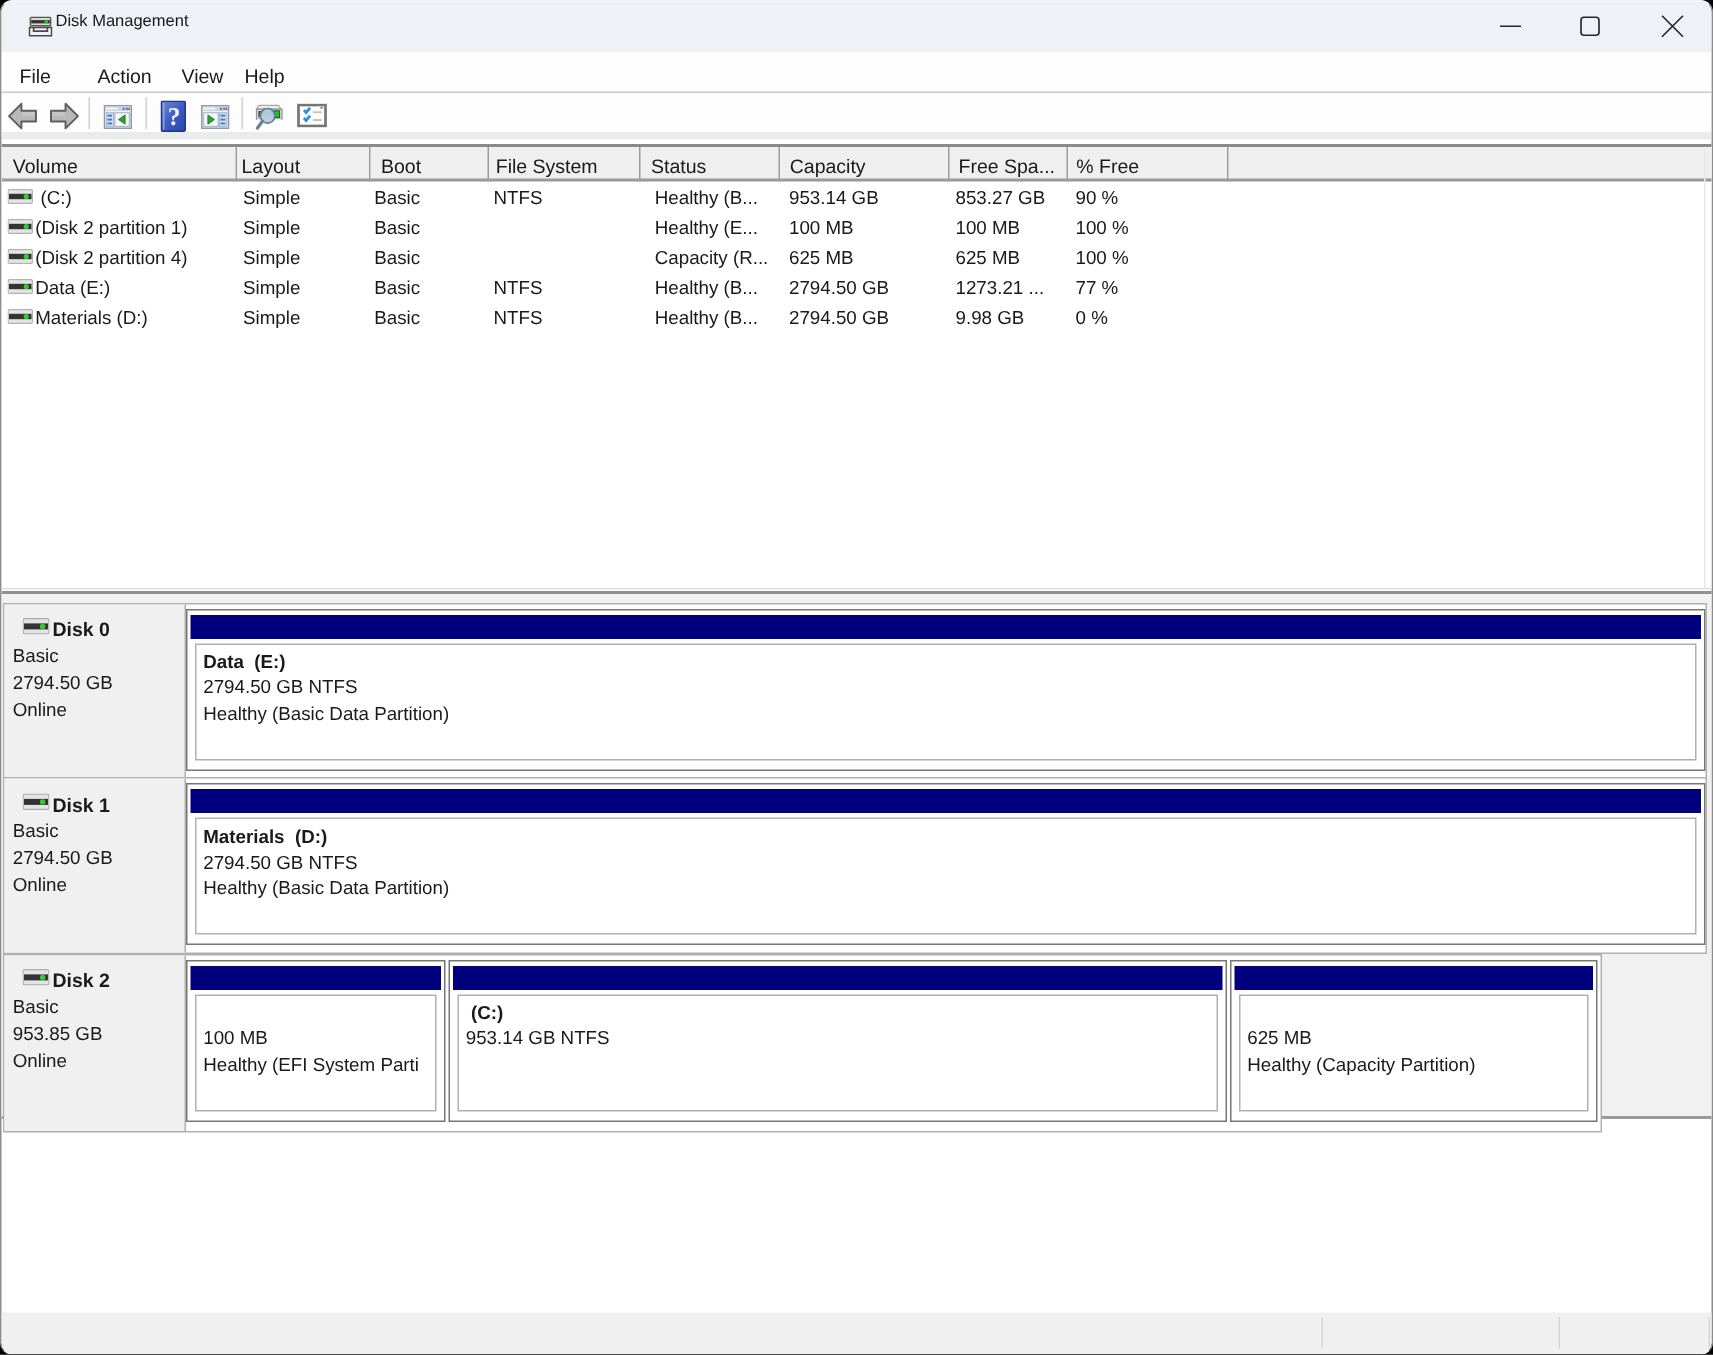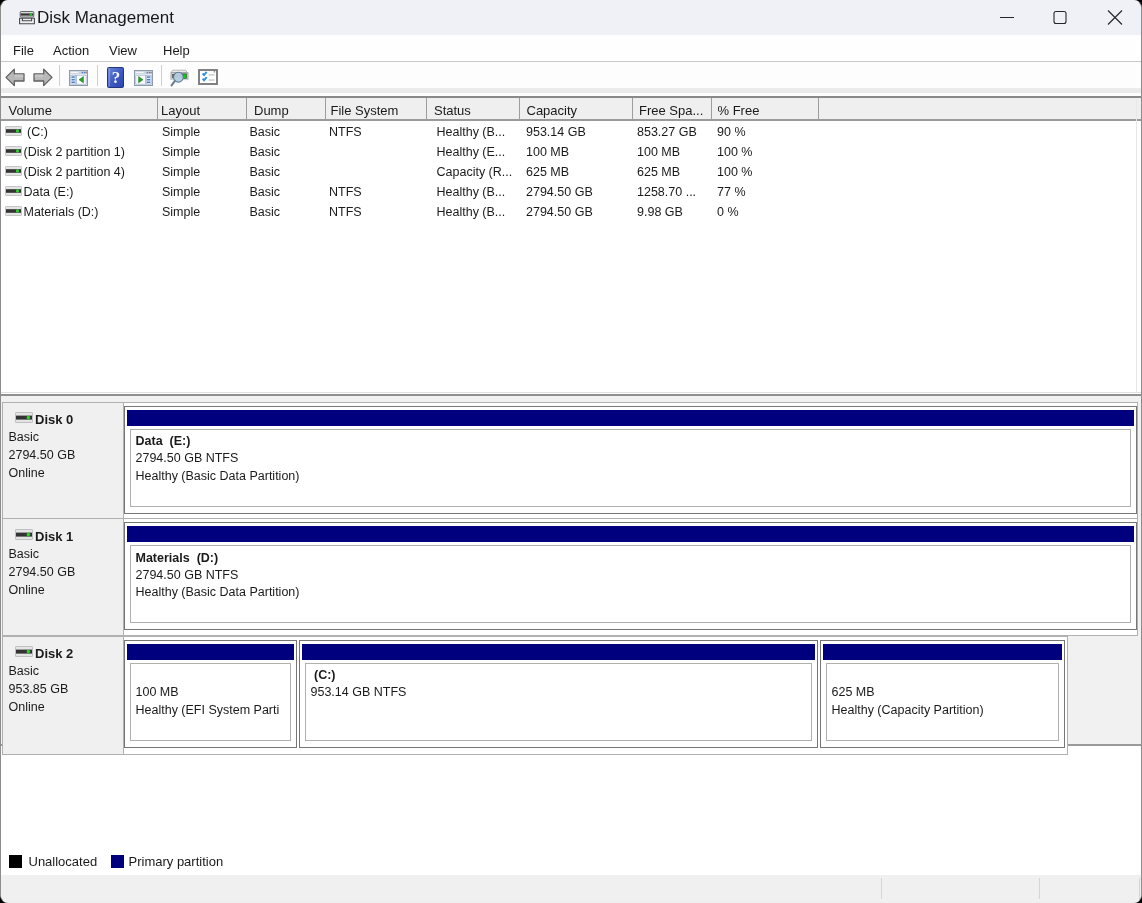--- a/index.html
+++ b/index.html
@@ -5,21 +5,21 @@
 * { margin:0; padding:0; box-sizing:border-box; }
 html,body { width:1142px; height:903px; background:#000; overflow:hidden; }
 body { font-family:"Liberation Sans", sans-serif; color:#1a1a1a; }
 #win {
   position:relative; width:1142px; height:903px; background:#fff;
   border:1px solid #8d8d8d; border-top-color:#eff1f6; border-bottom-color:#efefef; border-radius:8px; overflow:hidden;
 }
 .abs { position:absolute; }
 
 #titlebar { left:0; top:0; width:100%; height:34px; background:#eff1f6; }
-#title-text { left:36px; top:7px; font-size:17px; color:#191919; }
+#title-text { left:36px; top:7px; font-size:11px; color:#191919; }
 .capbtn { top:0; height:33px; width:46px; }
 
 #menubar { left:0; top:34px; width:100%; height:26px; background:#fefefe; font-size:13px; }
 #menubar span { position:absolute; top:7.5px; }
 
 #toolbar { left:0; top:60px; width:100%; height:27px; background:#fdfdfd; border-top:1px solid #c9c9c9; }
 .tsep { position:absolute; top:3px; width:1px; height:21px; background:#cfcfcf; }
 #tb-strip { left:0; top:87px; width:100%; height:5px; background:#ebebeb;}
 
 #listpane { left:0; top:95px; width:1142px; height:297px; background:#fff; border-top:2px solid #8a8a8a; border-bottom:1px solid #e0e0e0; }
@@ -67,22 +67,22 @@
     <svg class="abs capbtn" style="left:1036px" viewBox="0 0 46 33">
         <rect x="17" y="10.5" width="12" height="12" rx="2" fill="none" stroke="#262626" stroke-width="1.1"></rect>
       </svg>
     <svg class="abs capbtn" style="left:1091px" viewBox="0 0 46 33">
         <path d="M16 9.5 L30 23.5 M30 9.5 L16 23.5" stroke="#262626" stroke-width="1.1"></path>
       </svg>
   </div>
 
   <div class="abs" id="menubar">
     <span style="left:12px">File</span>
-    <span style="left:52px">Action</span>
-    <span style="left:108px">View</span>
+    <span style="left:64px">Action</span>
+    <span style="left:120px">View</span>
     <span style="left:162px">Help</span>
   </div>
 
   <div class="abs" id="toolbar">
     <svg class="abs" style="left:4px; top:6px" width="20" height="19" viewBox="0 0 20 19">
       <path d="M9.3 1.2 L1 9.4 L9.3 17.6 L9.3 13 H19 V5.8 H9.3 Z" fill="#b8b8b8" stroke="#5f5f5f" stroke-width="1.3" stroke-linejoin="round"></path>
       <path d="M9.8 6.6 H18.2 V9.3 H9.8 Z" fill="#c6c6c6"></path>
     </svg>
     <svg class="abs" style="left:31.5px; top:6px" width="20" height="19" viewBox="0 0 20 19">
       <path d="M10.7 1.2 L19 9.4 L10.7 17.6 L10.7 13 H1 V5.8 H10.7 Z" fill="#b8b8b8" stroke="#5f5f5f" stroke-width="1.3" stroke-linejoin="round"></path>
@@ -149,21 +149,21 @@
       <rect x="10.6" y="5.2" width="6" height="1.3" fill="#c3c3c3"></rect>
       <rect x="10.6" y="10.4" width="6" height="1.3" fill="#c3c3c3"></rect>
     </svg>
   </div>
   <div class="abs" id="tb-strip"></div>
 
   <div class="abs" id="listpane">
       <div id="lheader">
         <div class="hcell" style="left:7.5px">Volume</div>
         <div class="hcell" style="left:160px">Layout</div>
-        <div class="hcell" style="left:253px">Dump</div>
+        <div class="hcell" style="left:253px">Boot</div>
         <div class="hcell" style="left:329.5px">File System</div>
         <div class="hcell" style="left:433px">Status</div>
         <div class="hcell" style="left:525.5px">Capacity</div>
         <div class="hcell" style="left:638px">Free Spa...</div>
         <div class="hcell" style="left:716.5px">% Free</div>
         <div class="hdiv" style="left:156px"></div>
         <div class="hdiv" style="left:245px"></div>
         <div class="hdiv" style="left:324px"></div>
         <div class="hdiv" style="left:425px"></div>
         <div class="hdiv" style="left:518px"></div>
@@ -219,21 +219,21 @@
   <rect x="0.4" y="0.4" width="16.2" height="9.2" rx="1" fill="#e4e4e4" stroke="#b2b2b2" stroke-width="0.8"></rect>
   <rect x="1" y="3.2" width="15" height="3.6" fill="#333"></rect>
   <circle cx="12.5" cy="5" r="1.7" fill="#2ecc2e"></circle>
 </svg>
         <div style="left:22.5px">Data (E:)</div>
         <div style="left:161px">Simple</div>
         <div style="left:248.5px">Basic</div>
         <div style="left:328px">NTFS</div>
         <div style="left:435.5px">Healthy (B...</div>
         <div style="left:525px">2794.50 GB</div>
-        <div style="left:636px">1258.70 ...</div>
+        <div style="left:636px">1273.21 ...</div>
         <div style="left:716px">77 %</div>
       </div>
       <div class="lrow" style="top:103px">
         <svg class="vicon" width="17" height="10" viewBox="0 0 17 10">
   <rect x="0.4" y="0.4" width="16.2" height="9.2" rx="1" fill="#e4e4e4" stroke="#b2b2b2" stroke-width="0.8"></rect>
   <rect x="1" y="3.2" width="15" height="3.6" fill="#333"></rect>
   <circle cx="12.5" cy="5" r="1.7" fill="#2ecc2e"></circle>
 </svg>
         <div style="left:22.5px">Materials (D:)</div>
         <div style="left:161px">Simple</div>
@@ -319,26 +319,20 @@
     </div>
         <div class="prect" style="left:817px; top:3px; width:245px; height:108px">
       <div class="pband"></div>
       <div class="pbox">
         <div class="l1"></div>
             <div class="l2">625 MB</div>
             <div class="l3">Healthy (Capacity Partition)</div>
       </div>
     </div>
       </div>
-    <div id="legend">
-      <div class="lgsq" style="left:8px; background:#000"></div>
-      <div class="abs" style="left:27.5px; top:-1px">Unallocated</div>
-      <div class="lgsq" style="left:109.5px; background:#00007f"></div>
-      <div class="abs" style="left:127.5px; top:-1px">Primary partition</div>
-    </div>
   </div>
 
   <div class="abs" id="statusbar">
     <div class="ssep" style="left:880px"></div>
     <div class="ssep" style="left:1038px"></div>
     <div class="ssep" style="left:1138px"></div>
   </div>
 
 </div>
 

